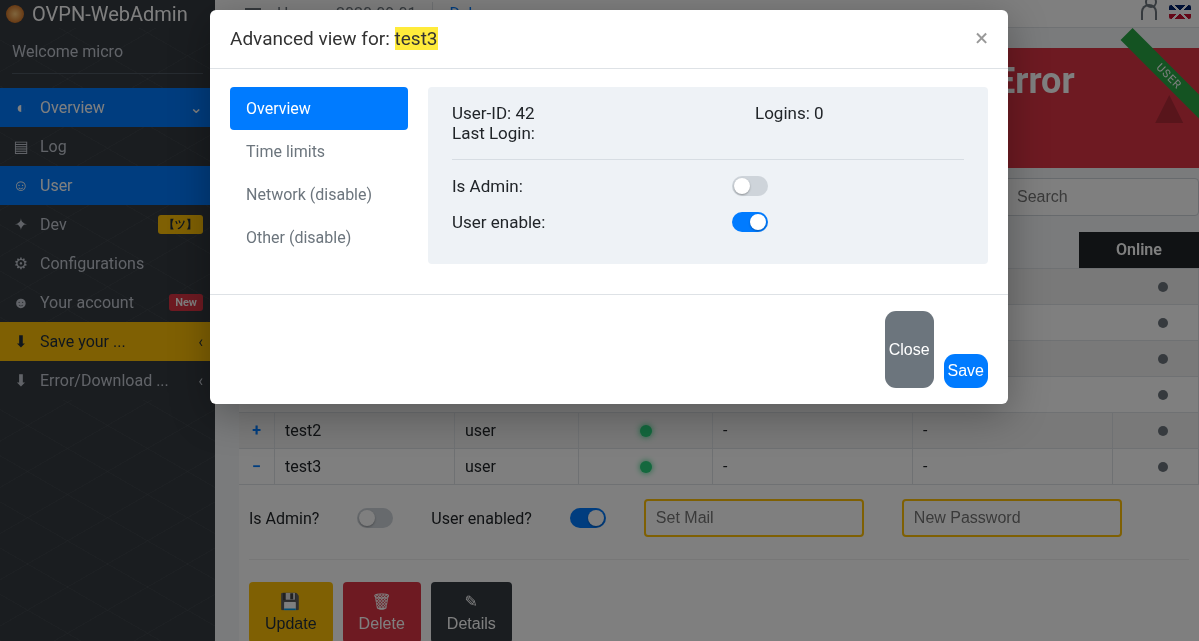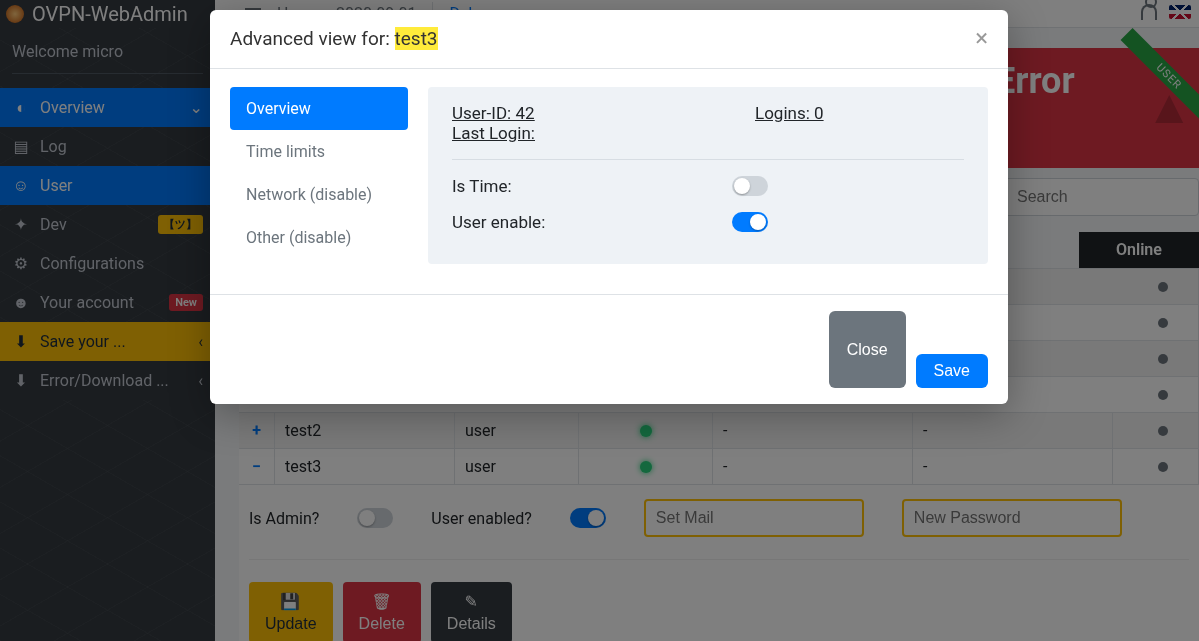--- a/index.html
+++ b/index.html
@@ -85,26 +85,26 @@
   .m-head{padding:16px 20px 18px; border-bottom:1px solid #dee2e6; display:flex; align-items:center;}
   .m-title{font-size:19px; color:#333;}
   .hl{background:#ffeb3b;}
   .m-close{margin-left:auto; font-size:24px; color:#999; cursor:pointer; line-height:1;}
   .m-body{padding:18px 20px 30px; display:flex; gap:20px;}
   .m-tabs{width:178px; display:flex; flex-direction:column;}
   .m-tab{padding:12px 16px; border-radius:4px; color:#6c757d; font-size:16px;}
   .m-tab.active{background:#007bff; color:#fff;}
   .m-content{flex:1; background:#eef2f6; border-radius:4px; padding:16px 24px;}
   .mc-top{display:flex; gap:40px;}
-  .mc-top div{font-size:17px;text-decoration:underline;}
+  .mc-top div{font-size:17px;}
   .mc-hr{height:1px; background:#d7dde3; margin:16px 0;}
   .mc-row{display:flex; align-items:center; margin:16px 0;}
   .mc-row .lab{width:280px; font-size:17px;}
   .m-foot{padding:16px 20px; border-top:1px solid #dee2e6; display:flex; justify-content:flex-end; gap:10px;}
-  .fbtn{padding:8px 18px; border-radius:6px; border:none; font-size:16px;}
+  .fbtn{padding:8px 4px; border-radius:11px; border:none; font-size:16px;}
   .fbtn.grey{background:#6c757d; color:#fff;}
   .fbtn.blue{background:#007bff; color:#fff;margin-top:43px;}
 
   .person-ico{width:16px;height:16px;border:2px solid #6c757d;border-radius:50% 50% 0 0;position:relative;border-bottom:none;}
   .person-ico::before{content:"";position:absolute;top:-10px;left:2px;width:8px;height:8px;border:2px solid #6c757d;border-radius:50%;}
 </style>
 </head>
 <body>
 
 <div class="topbar">
@@ -275,21 +275,21 @@
     <div class="m-content">
       <div class="mc-top">
         <div>
           <div>User-ID: 42</div>
           <div>Last Login:</div>
         </div>
         <div style="margin-left:180px">Logins: 0</div>
       </div>
       <div class="mc-hr"></div>
       <div class="mc-row">
-        <span class="lab">Is Time:</span>
+        <span class="lab">Is Admin:</span>
         <span class="switch"></span>
       </div>
       <div class="mc-row">
         <span class="lab">User enable:</span>
         <span class="switch on"></span>
       </div>
     </div>
   </div>
   <div class="m-foot">
     <button class="fbtn grey">Close</button>

